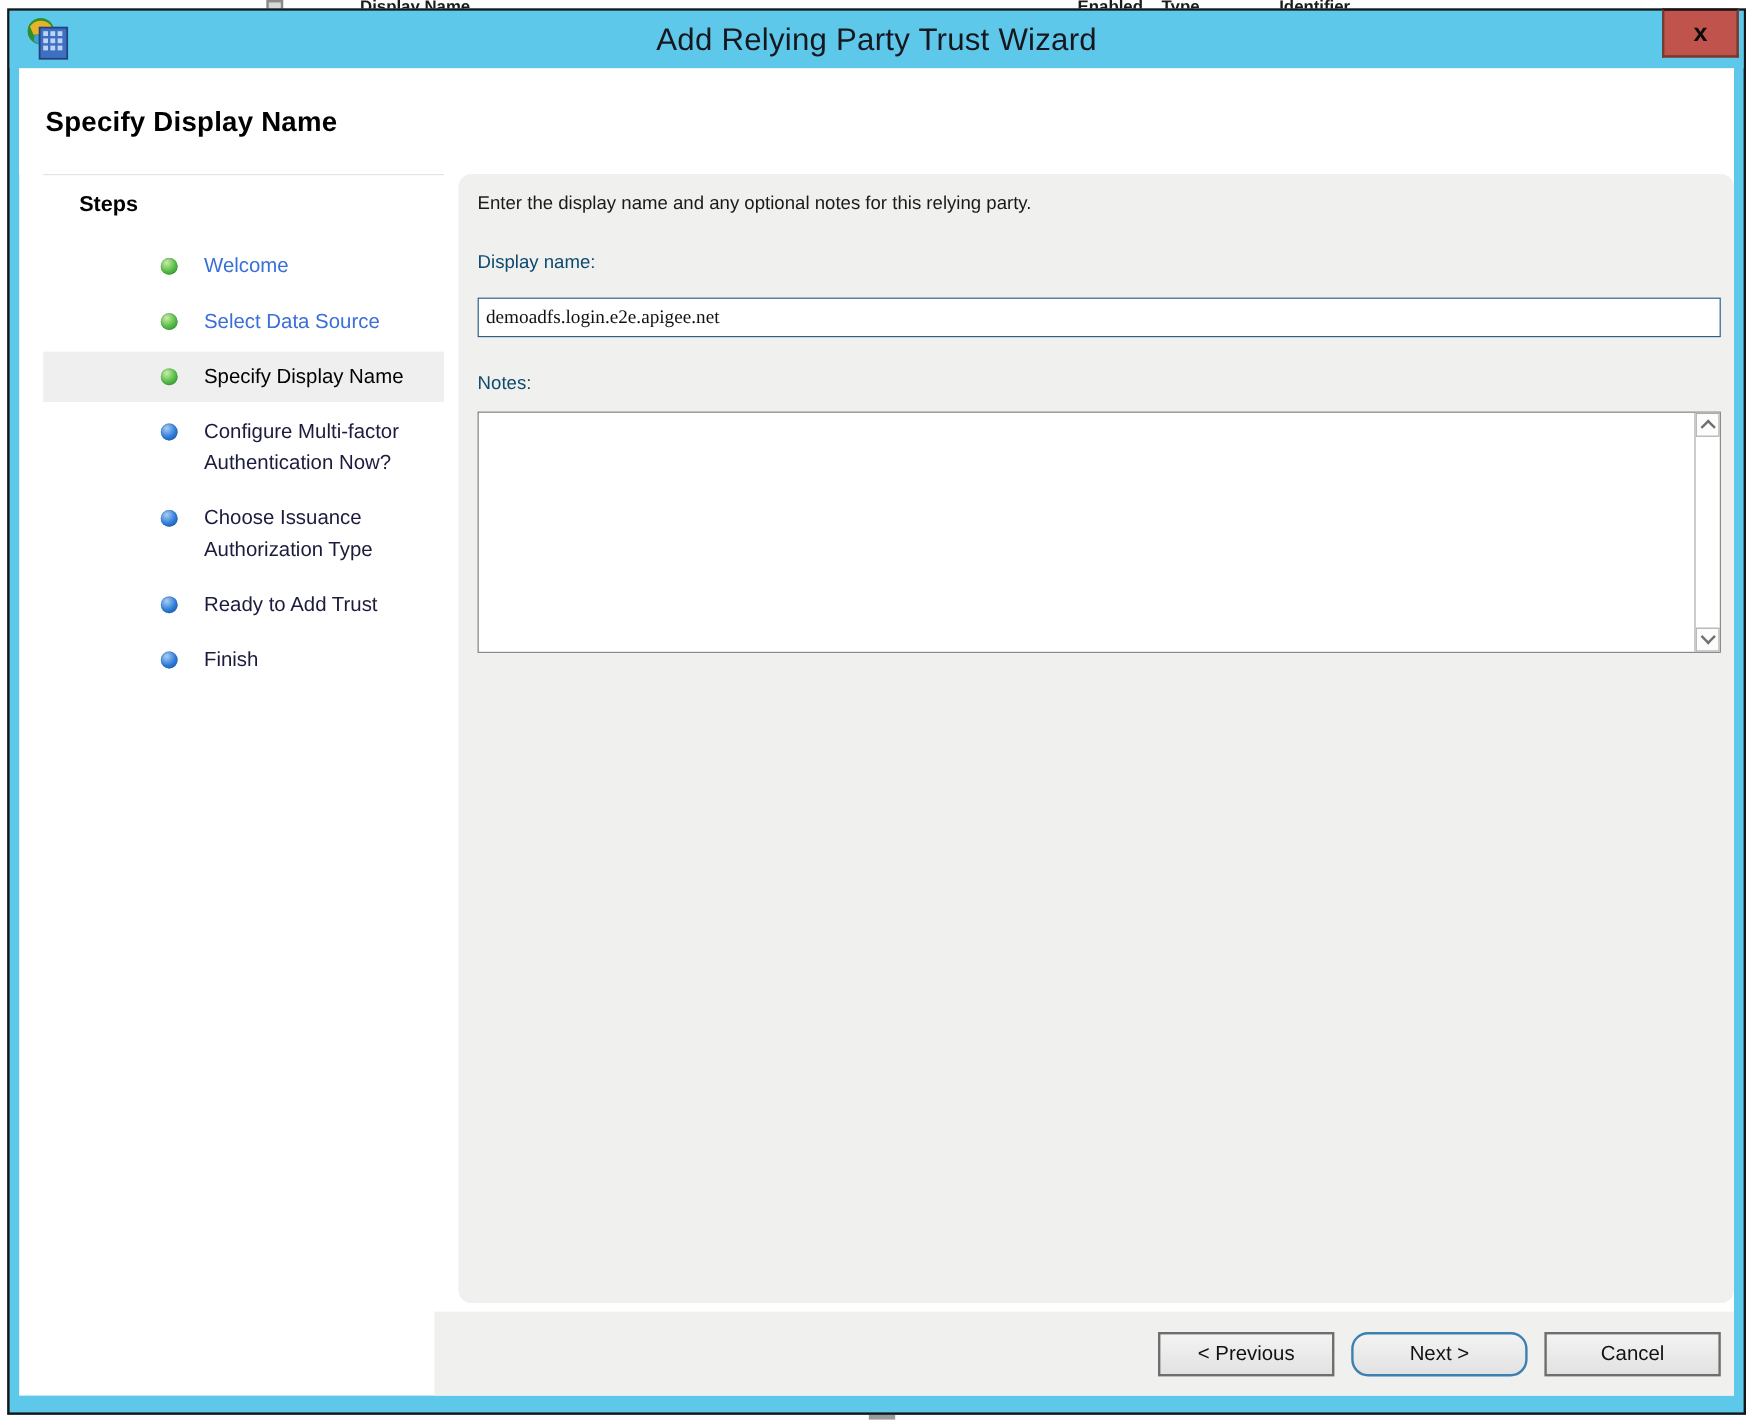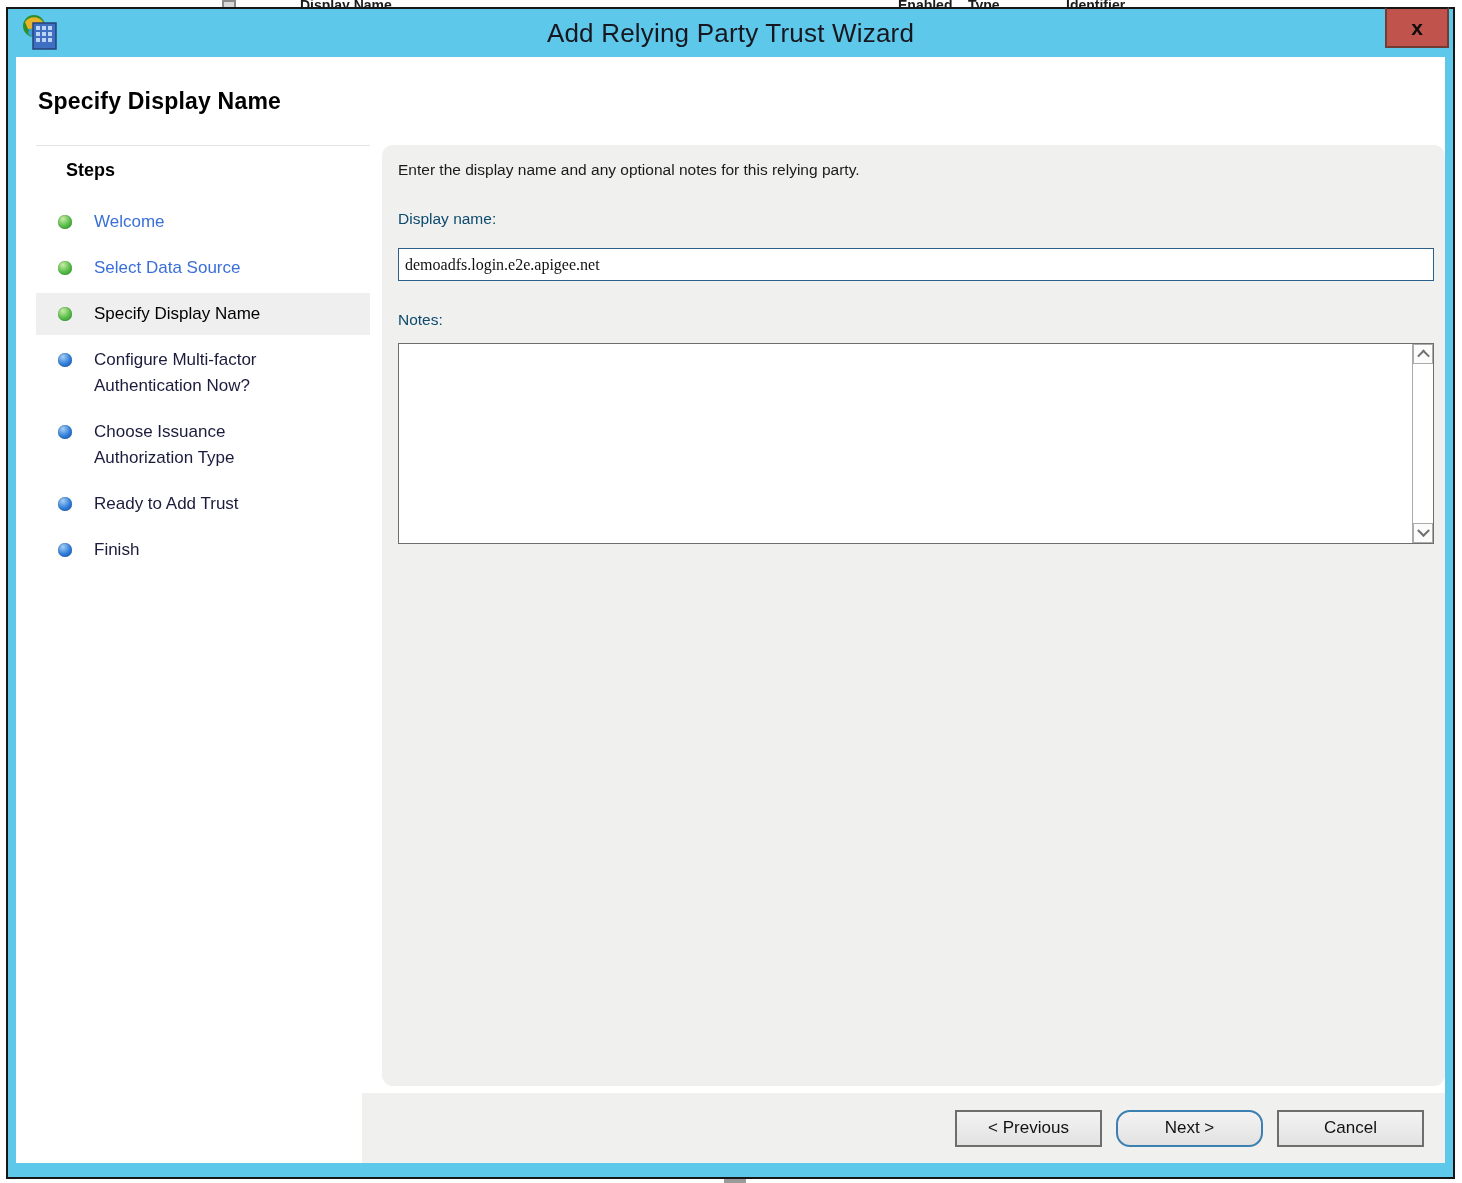--- a/index.html
+++ b/index.html
@@ -30,21 +30,21 @@
 
   .page-header { height:88px; background:#ffffff; display:flex; align-items:center; }
   .page-heading { margin-left:22px; font-size:23px; font-weight:bold; color:#000; letter-spacing:0.2px; }
 
   .content-row { position:absolute; left:0; top:88px; right:0; bottom:77px; display:flex;margin-left:20px; }
 
   
   .sidebar { width:334px; background:#ffffff; border-top:1px solid #e4e4e4; position:relative; }
   .steps-title { margin:14px 0 0 30px; font-size:18px; font-weight:bold; color:#000; }
   .steps-list { margin-top:28px; }
-  .step-item { display:flex; margin:0 0 20px 0; }
+  .step-item { display:flex; margin:0 0 20px 0;justify-content:flex-end; }
   .step-item .bullet-cell { width:58px; flex:0 0 58px; display:flex; justify-content:center; padding-top:6px; }
   .bullet { width:14px; height:14px; border-radius:50%; }
   .bullet.green { background:radial-gradient(circle at 35% 28%, #c8eda6, #55bb45 55%, #2c8f2d 95%); box-shadow: inset 0 0 1px #1e6b1e; }
   .bullet.blue  { background:radial-gradient(circle at 35% 28%, #a6cef3, #2f7cd8 55%, #1457aa 95%); box-shadow: inset 0 0 1px #0d3f82; }
   .step-label { width:200px; font-size:17px; line-height:26px; }
   .step-item.completed .step-label { color:#3A6FD8; cursor:pointer; }
   .step-item.current { background:#efefef; padding:8px 0; margin:-8px 0 12px 0; }
   .step-item.current .step-label { color:#000; }
   .step-item.pending .step-label { color:#1b1b3c; }
 
@@ -68,21 +68,21 @@
   .scroll-btn { position:absolute; left:0; right:0; height:20px; background:#fcfcfc; border:1px solid #ababab;
                 display:flex; align-items:center; justify-content:center; cursor:pointer; }
   .scroll-btn.up { top:0; } .scroll-btn.down { bottom:0; }
   .chev { width:9px; height:9px; border-left:2px solid #707070; border-top:2px solid #707070; }
   .chev.up { transform:rotate(45deg) translate(1px,1px); }
   .chev.down { transform:rotate(225deg) translate(2px,2px); }
 
   
   .footer-gap { position:absolute; left:346px; right:0; bottom:70px; height:7px; background:#ffffff; }
   .btn-bar { position:absolute; left:346px; right:0; bottom:0; height:70px; background:#F0F0EE;
-             display:flex; align-items:center; justify-content:flex-end; padding-right:21px; }
+             display:flex; align-items:center; justify-content:flex-end; padding-right:11px; }
   .wiz-btn { width:147px; height:37px; margin-left:14px; background:linear-gradient(#f3f3f3,#e2e2e2);
              border:2px solid #6e6e6e; font-family:"Liberation Sans", sans-serif;
              font-size:17px; color:#121212; cursor:pointer; }
   .wiz-btn.default { border-color:#3C7FB1;border-radius:14px; }
 </style>
 </head>
 <body>
 
 <div class="bg-strip">
   <span class="bg-iconfrag" style="left:222px;"></span>

